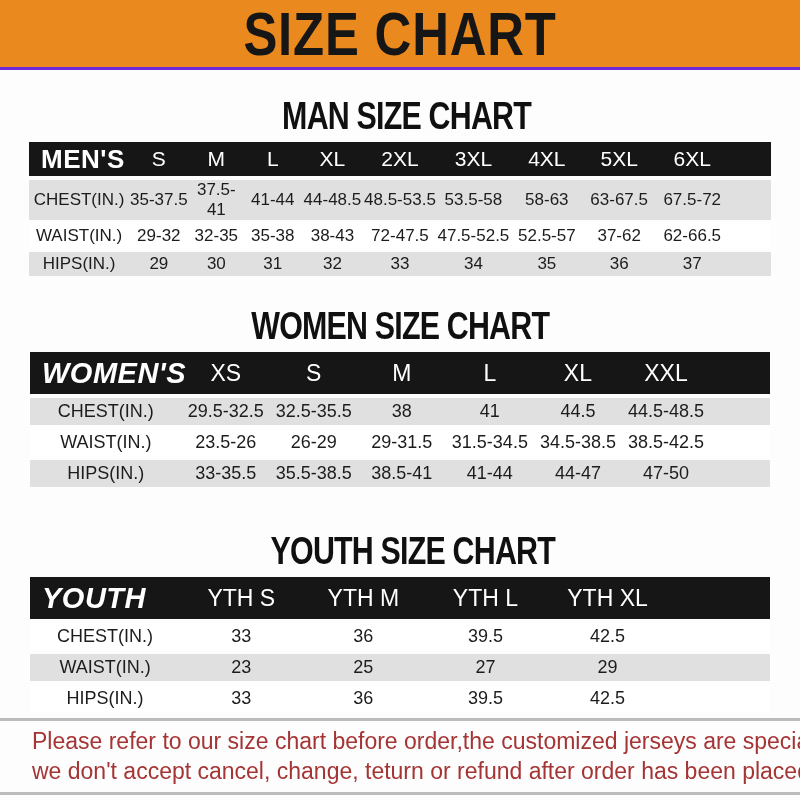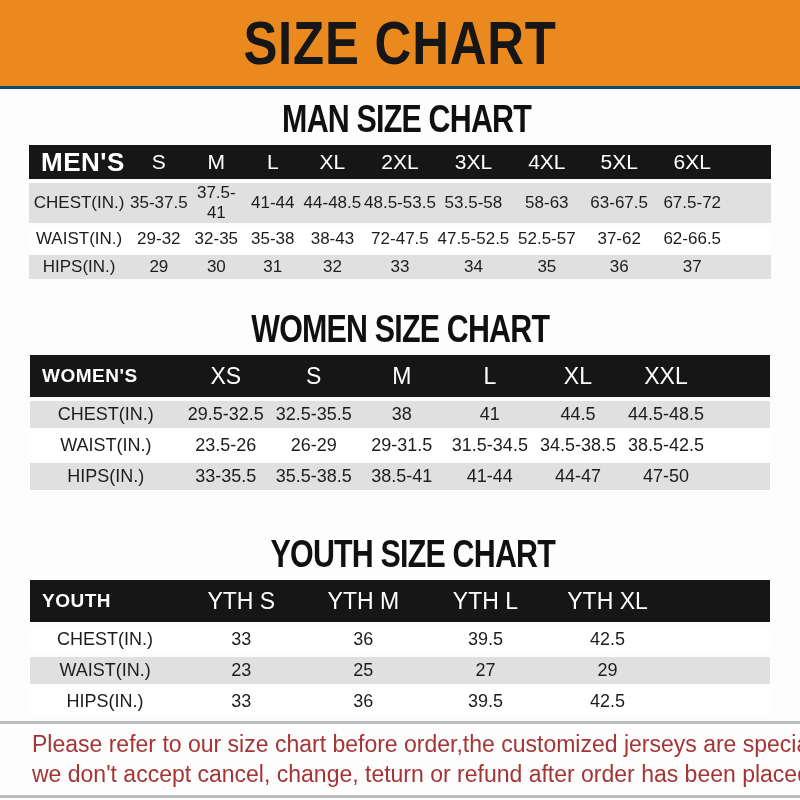--- a/index.html
+++ b/index.html
@@ -1,48 +1,48 @@
 <!DOCTYPE html>
 <html><head>
 <meta charset="utf-8">
 <style>
   * { margin:0; padding:0; box-sizing:border-box; }
   html,body { background:#ffffff; }
   body { width:800px; height:800px; font-family:"Liberation Sans", sans-serif; }
   .page { position:relative; width:800px; height:800px; overflow:hidden; background:#fdfdfd; }
 
   .banner {
-    height:89px; background:#EA8A1E; border-bottom:3px solid #0c4a6e;
+    height:70px; background:#EA8A1E; border-bottom:3px solid #6d28d9;
     display:flex; align-items:center; justify-content:center;
   }
   .banner-title {
     display:inline-block; font-weight:bold; font-size:62px; line-height:1;
     color:#161616; transform:scaleX(0.82); letter-spacing:1px; white-space:nowrap;
   }
 
   .section-title { text-align:center; }
   .section-title span {
     display:inline-block; font-weight:bold; font-size:38px; line-height:44px;
     color:#101010; transform:scaleX(0.8); letter-spacing:-1px; white-space:nowrap;
   }
-  .man-title   { margin-top:8px;padding-left:14px; }
+  .man-title   { margin-top:24px;padding-left:14px; }
   .women-title { margin-top:24px; }
   .youth-title { margin-top:38px;padding-left:26px; }
 
   table.tbl { border-collapse:separate; border-spacing:0 4px; table-layout:fixed; margin:0 auto; }
   .tbl-men   { width:742px; margin-top:4px; }
   .tbl-women { width:740px; margin-top:2px; }
   .tbl-youth { width:740px; margin-top:0; }
 
   .tbl thead th { background:#161616; color:#ffffff; font-weight:normal; text-align:center; }
   .tbl-men   thead th { height:34px; font-size:21px;margin-top:10px; }
   .tbl-women thead th, .tbl-youth thead th { height:42px; font-size:23px;text-align:center; }
   .tbl thead th.corner { font-weight:bold; text-align:left; padding-left:12px; letter-spacing:0.5px; }
   .tbl-men   thead th.corner { font-size:26px; }
-  .tbl-women thead th.corner, .tbl-youth thead th.corner { font-size:19px; }
+  .tbl-women thead th.corner, .tbl-youth thead th.corner { font-size:29px;font-style:italic; }
 
   .tbl tbody th, .tbl tbody td { text-align:center; color:#1c1c1c; font-weight:normal; }
   .tbl-men   tbody th, .tbl-men   tbody td { height:24px; font-size:17px; }
   .tbl-women tbody th, .tbl-women tbody td,
   .tbl-youth tbody th, .tbl-youth tbody td { height:27px; font-size:18px; }
   .tbl tbody tr.gray  th, .tbl tbody tr.gray  td { background:#E0E0E0; }
   .tbl tbody tr.white th, .tbl tbody tr.white td { background:#ffffff; }
 
   .divider { height:3px; background:#bcbcbc; }
   .divider-top    { margin-top:2px; }

